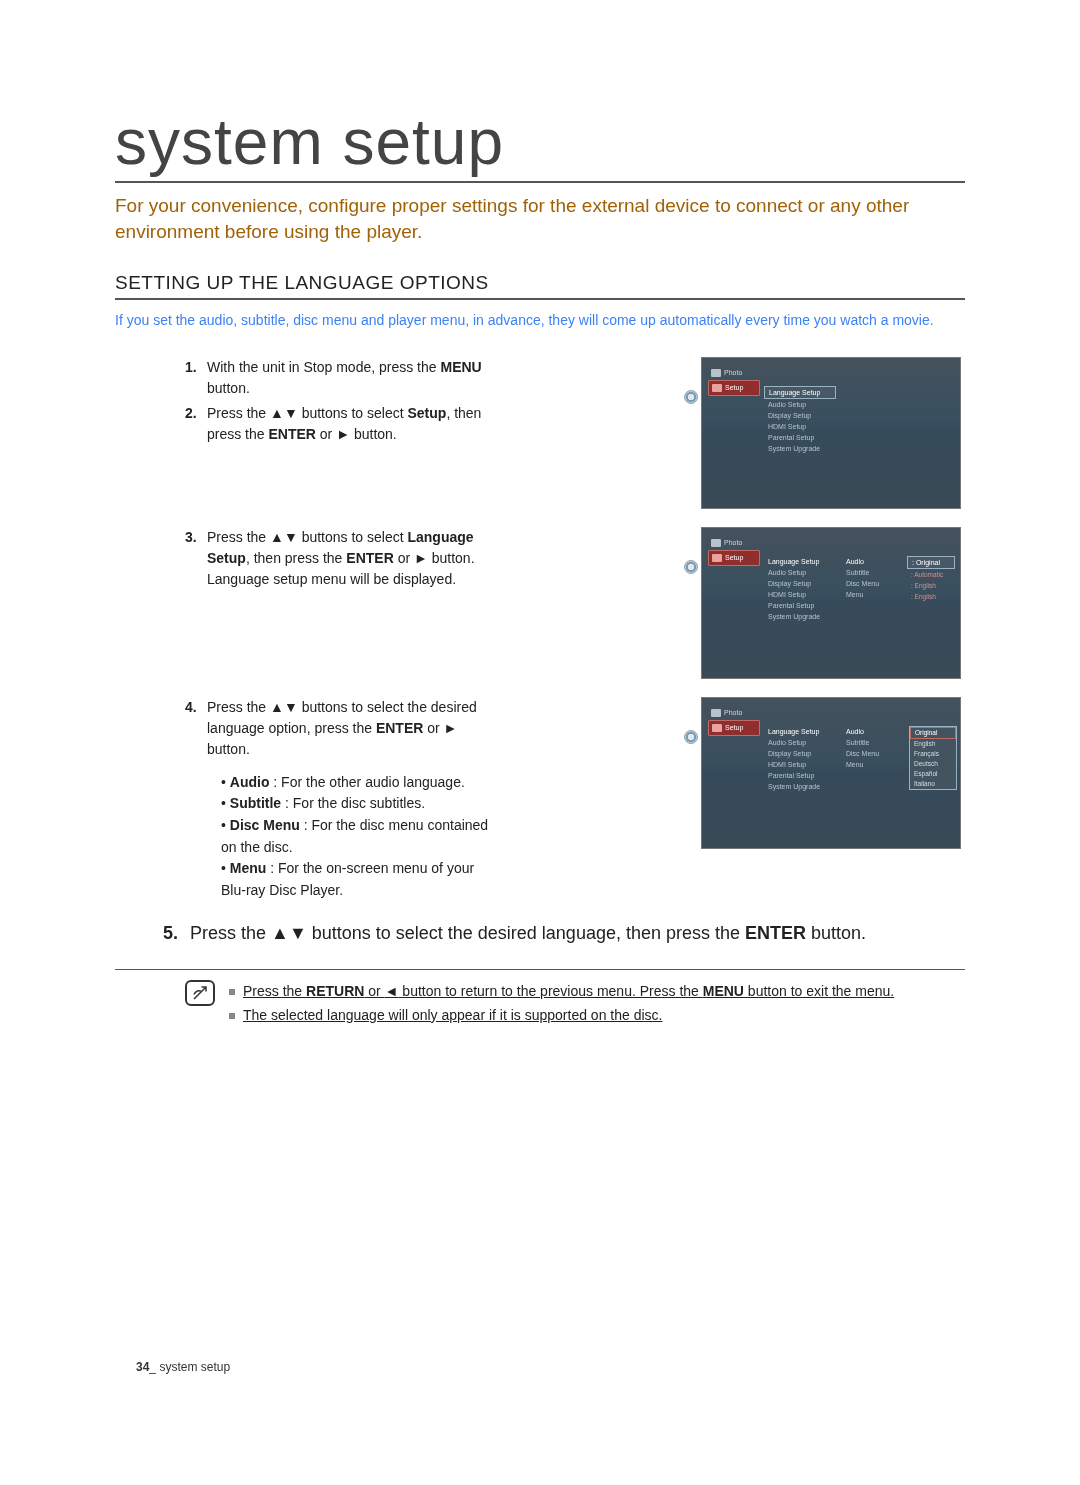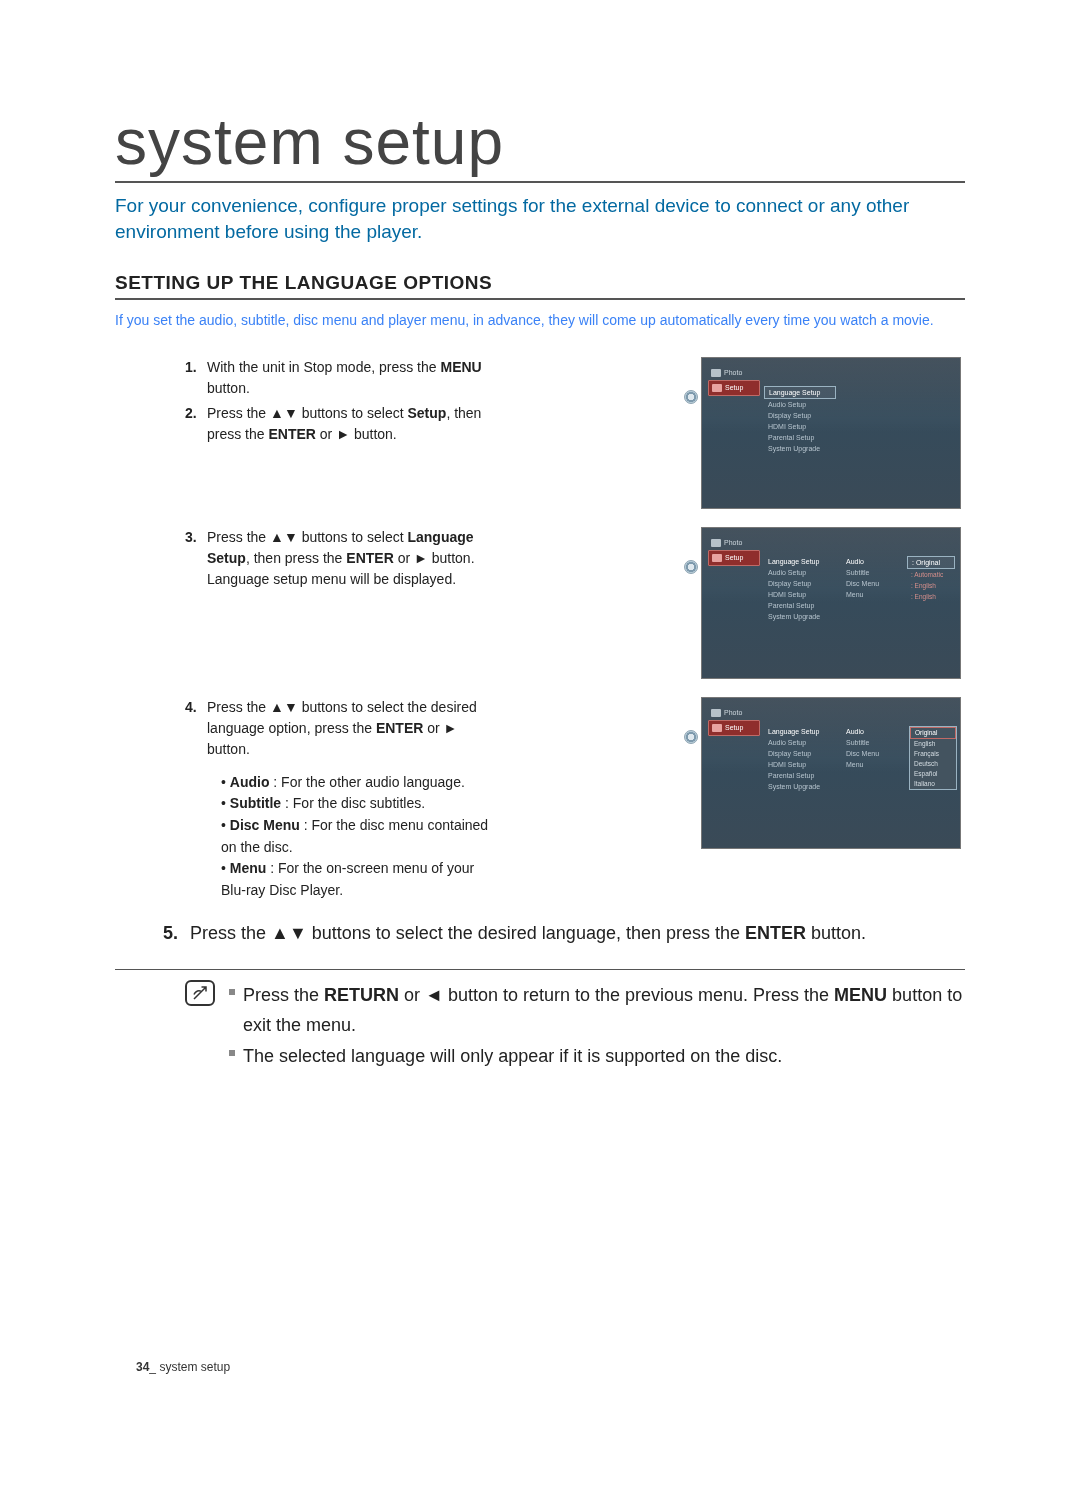--- a/index.html
+++ b/index.html
@@ -20,27 +20,27 @@
     letter-spacing: 1px;
     color: #444;
     border-bottom: 2px solid #555;
     padding-bottom: 2px;
     margin-bottom: 10px;
     font-family: "Helvetica Neue", Arial, sans-serif;
     font-stretch: condensed;
   }
   .intro {
     font-size: 19px;
-    color: #0369a1;
+    color: #a16207;
     line-height: 1.35;
     margin-bottom: 28px;
   }
   .section-heading {
     font-size: 19px;
-    font-weight: 700;
+    font-weight: 400;
     letter-spacing: 0.5px;
     border-bottom: 2px solid #555;
     padding-bottom: 4px;
     margin-bottom: 10px;
   }
   .section-sub {
     font-size: 14px;
     color: #3b82f6;
     line-height: 1.45;
     margin-bottom: 26px;
@@ -161,21 +161,21 @@
 
   .note-rule { border-top: 1px solid #555; margin: 0 0 10px 0; }
   .note-row { display:flex; gap:14px; align-items:flex-start; padding-left: 70px; }
   .note-icon {
     width: 30px; height: 26px; border: 2px solid #333; border-radius: 6px;
     display:flex; align-items:center; justify-content:center;
     flex: 0 0 30px;
   }
   .note-icon svg { width: 18px; height: 18px; }
   .note-list { list-style:none; flex:1; }
-  .note-list li { font-size: 18px; line-height: 1.7; color:#222; position:relative; padding-left:14px; }
+  .note-list li { font-size: 14px; line-height: 1.7; color:#222; position:relative; padding-left:14px;text-decoration:underline; }
   .note-list li::before {
     content:""; position:absolute; left:0; top:9px; width:6px; height:6px; background:#888;
   }
 
   .footer {
     position: absolute;
     left: 115px;
     bottom: 111px;
     font-size: 12px;
     color: #333;

